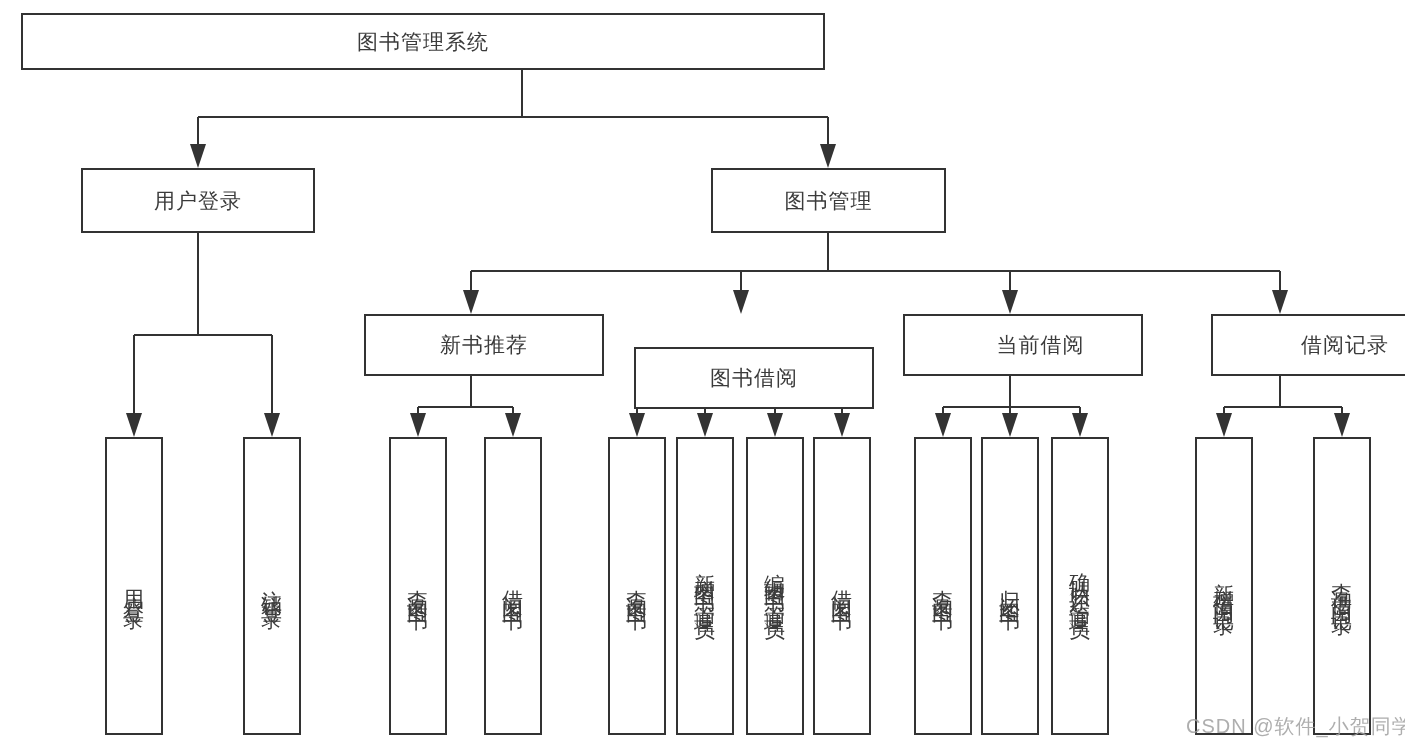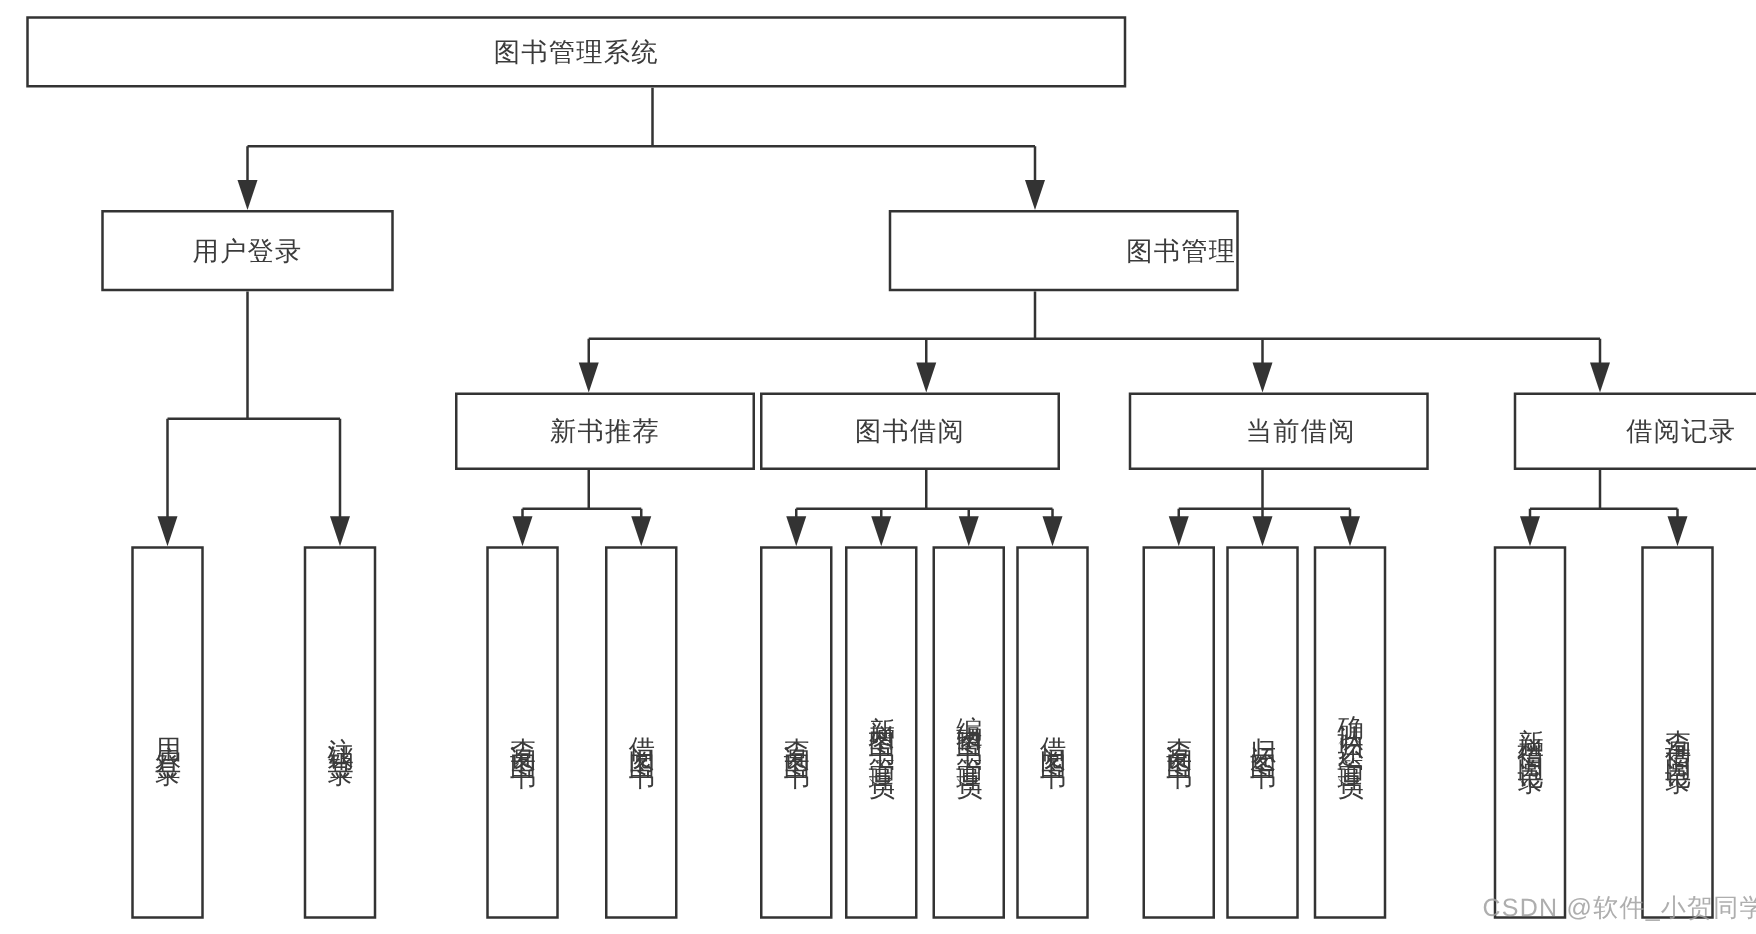--- a/index.html
+++ b/index.html
@@ -33,21 +33,21 @@
     align-items: center;
     justify-content: center;
     font-size: 21px;
     z-index: 2;
   }
   .node .h-label {
     white-space: nowrap;
     letter-spacing: 1px;
   }
   
-  .root-box   { left: 21px;  top: 13px;  width: 880px; height: 57px; }
+  .root-box   { left: 21px;  top: 13px;  width: 804px; height: 57px; }
   .l2-box     { top: 168px;  height: 65px; }
   .l3-box     { top: 314px;  width: 240px; height: 62px; }
   .leaf-box   { top: 437px;  width: 58px;  height: 298px; }
   .v-text {
     writing-mode: vertical-rl;
     text-orientation: mixed;
     letter-spacing: 0.32em;
     line-height: 1.0;
     white-space: nowrap;
   }
@@ -110,28 +110,28 @@
     </g>
   </svg>
 
   <div class="node root-box">
     <span class="h-label">图书管理系统</span>
   </div>
 
   <div class="node l2-box" style="left:81px; width:234px;">
     <span class="h-label">用户登录</span>
   </div>
-  <div class="node l2-box" style="left:711px; width:280px;justify-content:flex-end;">
+  <div class="node l2-box" style="left:711px; width:235px;">
     <span class="h-label">图书管理</span>
   </div>
 
   <div class="node l3-box" style="left:364px;">
     <span class="h-label">新书推荐</span>
   </div>
-  <div class="node l3-box" style="left:608px;">
+  <div class="node l3-box" style="left:634px;margin-top:33px;">
     <span class="h-label">图书借阅</span>
   </div>
   <div class="node l3-box" style="left:903px;padding-left:35px;">
     <span class="h-label">当前借阅</span>
   </div>
   <div class="node l3-box" style="left:1211px;padding-left:28px;">
     <span class="h-label">借阅记录</span>
   </div>
 
   <div class="node leaf-box" style="left:105px;">

